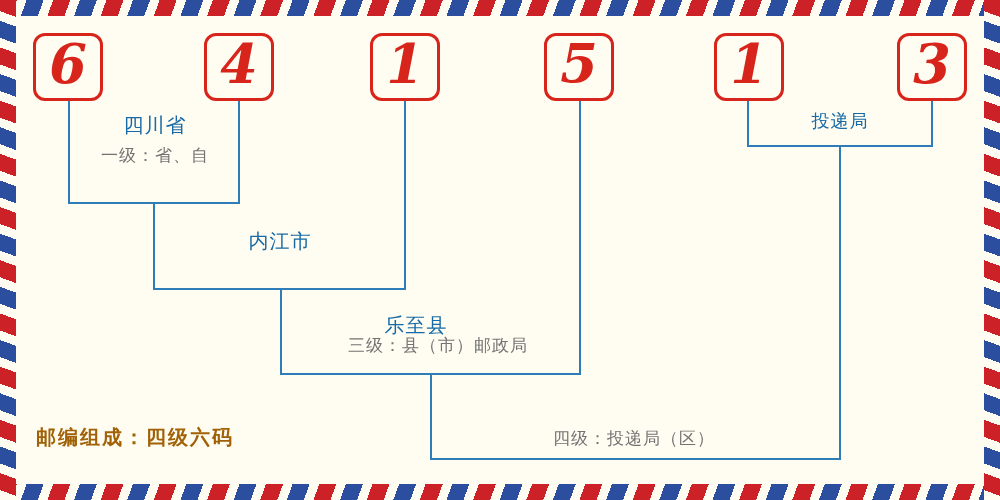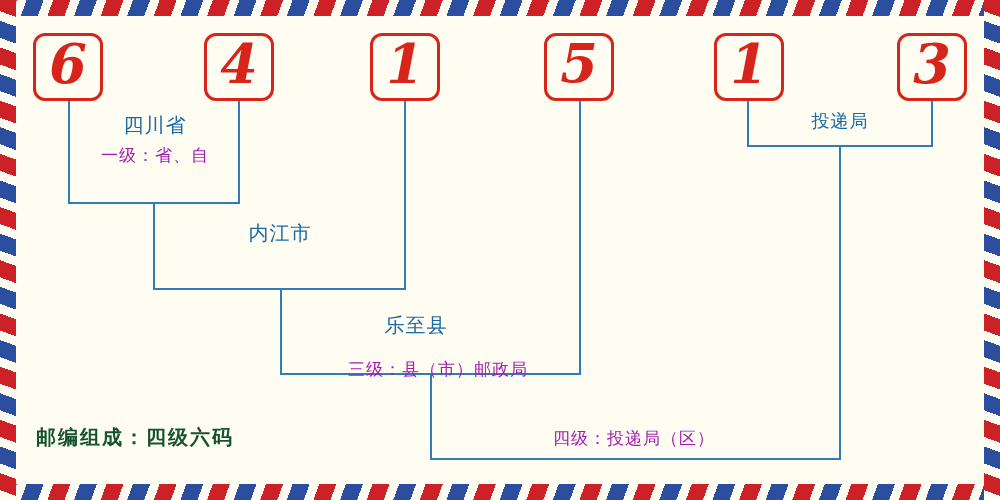--- a/index.html
+++ b/index.html
@@ -51,26 +51,26 @@
   
   .lvl-name {
     position:absolute; transform:translateX(-50%);
     color:#176aa6; font-weight:normal; font-size:20px;
     white-space:nowrap; letter-spacing:1px;
   }
   .lvl-name.dark { color:#2d3e57; font-size:18px; }
   .lvl-name.small { font-size:18px; }
   .lvl-desc {
     position:absolute; transform:translateX(-50%);
-    color:#a21caf; font-size:17px; white-space:nowrap;
+    color:#737373; font-size:17px; white-space:nowrap;
     letter-spacing:1px;
   }
   .footer-note {
     position:absolute; left:36px; top:424px;
-    color:#14532d; font-weight:bold; font-size:20px;
+    color:#a16207; font-weight:bold; font-size:20px;
     letter-spacing:2px; white-space:nowrap;
   }
 </style>
 </head>
 <body>
 
 <div class="canvas">
 
   <div class="stripe h top"></div>
   <div class="stripe h bottom"></div>
@@ -112,24 +112,24 @@
   <div class="vline" style="left:931px;top:101px;height:46px"></div>
   <div class="hline" style="left:747px;top:145px;width:186px"></div>
 
   <div class="vline" style="left:430px;top:375px;height:85px"></div>
   <div class="vline" style="left:839px;top:147px;height:313px"></div>
   <div class="hline" style="left:430px;top:458px;width:411px"></div>
 
   <div class="lvl-name" style="left:155px;top:112px">四川省</div>
   <div class="lvl-desc" style="left:155px;top:144px">一级：省、自</div>
 
-  <div class="lvl-name" style="left:280px;top:220px">内江市</div>
+  <div class="lvl-name" style="left:280px;top:228px">内江市</div>
 
   <div class="lvl-name" style="left:416px;top:312px">乐至县</div>
-  <div class="lvl-desc" style="left:438px;top:358px">三级：县（市）邮政局</div>
+  <div class="lvl-desc" style="left:438px;top:334px">三级：县（市）邮政局</div>
 
   <div class="lvl-desc" style="left:634px;top:427px">四级：投递局（区）</div>
 
   <div class="lvl-name small" style="left:840px;top:109px">投递局</div>
 
   <div class="footer-note">邮编组成：四级六码</div>
 
 </div>
 
 </body></html>

